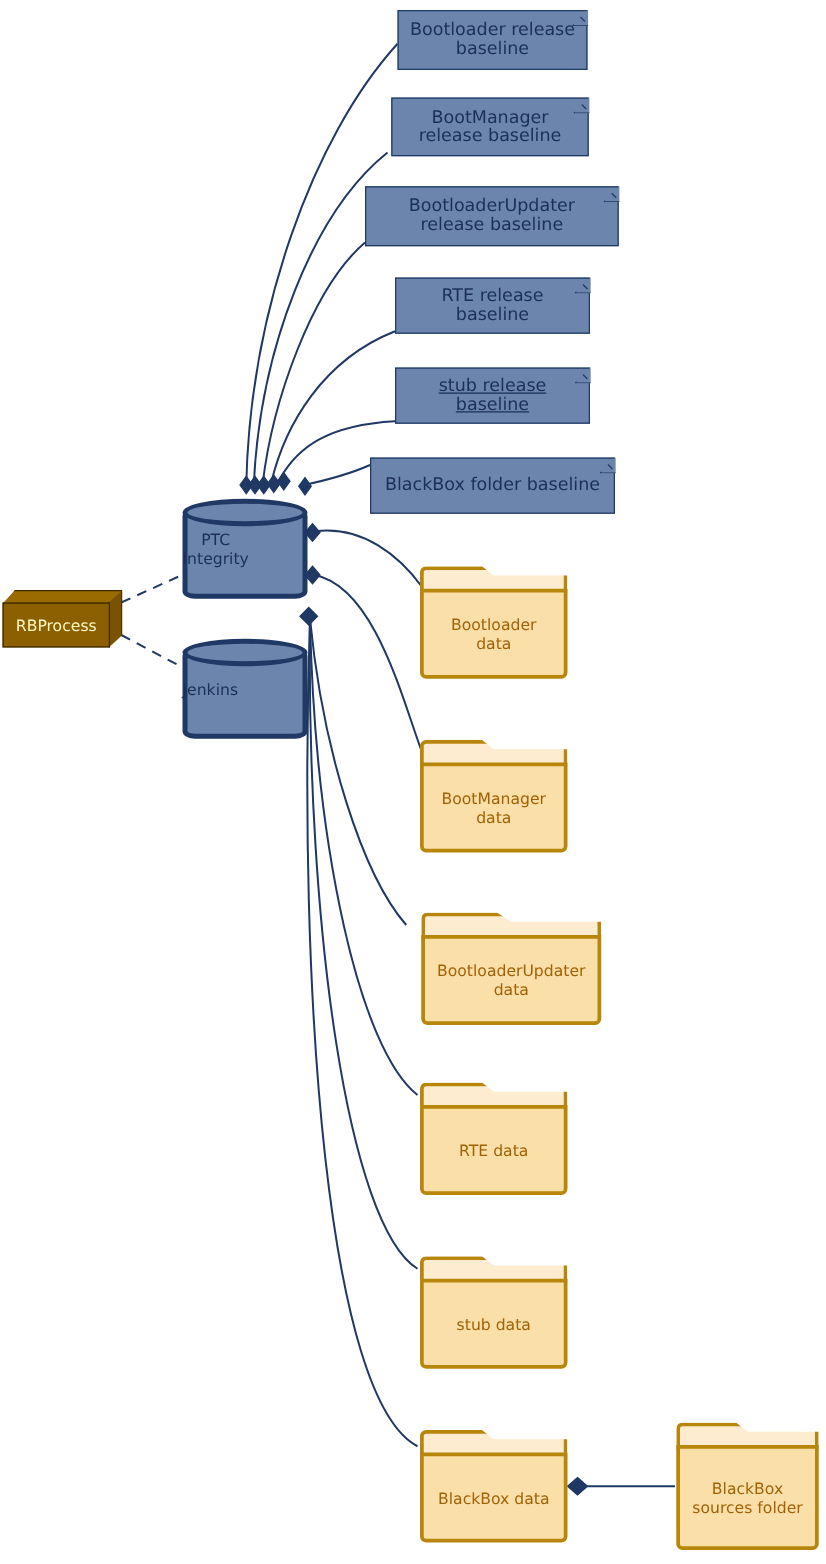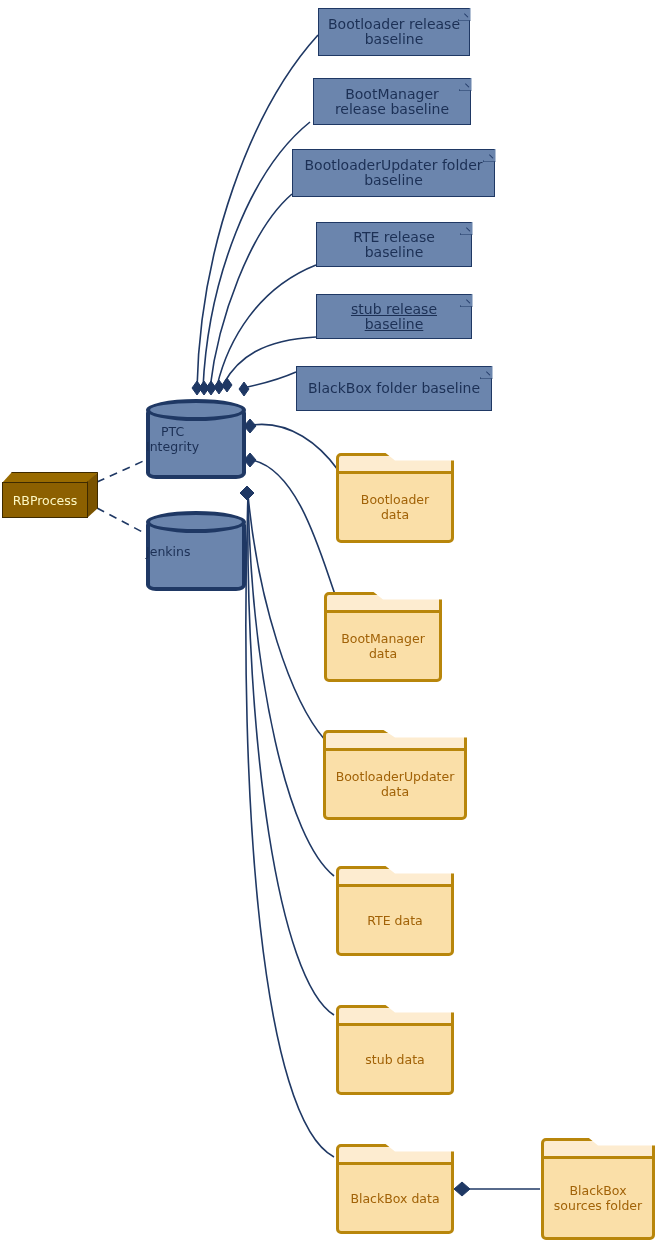--- a/index.html
+++ b/index.html
@@ -173,21 +173,21 @@
     <span class="alabel">Bootloader release baseline</span>
   </div>
 
   <div class="artifact" style="left:313px;top:78px;width:158px;height:47px;">
     <span class="fold"></span>
     <span class="alabel">BootManager release baseline</span>
   </div>
 
   <div class="artifact" style="left:292px;top:149px;width:203px;height:48px;">
     <span class="fold"></span>
-    <span class="alabel">BootloaderUpdater folder baseline</span>
+    <span class="alabel">BootloaderUpdater release baseline</span>
   </div>
 
   <div class="artifact" style="left:316px;top:222px;width:156px;height:45px;">
     <span class="fold"></span>
     <span class="alabel">RTE release baseline</span>
   </div>
 
   <div class="artifact" style="left:316px;top:294px;width:156px;height:45px;text-decoration:underline;">
     <span class="fold"></span>
     <span class="alabel">stub release baseline</span>
@@ -221,26 +221,26 @@
     <div class="front">
       <span>RBProcess</span>
     </div>
   </div>
 
   <div class="folder" style="left:336px;top:453px;width:118px;height:90px;">
     <div class="tab"></div>
     <div class="body">Bootloader data</div>
   </div>
 
-  <div class="folder" style="left:324px;top:592px;width:118px;height:90px;padding-left:11px;">
+  <div class="folder" style="left:336px;top:592px;width:118px;height:90px;padding-left:11px;">
     <div class="tab"></div>
     <div class="body">BootManager data</div>
   </div>
 
-  <div class="folder" style="left:323px;top:730px;width:144px;height:90px;">
+  <div class="folder" style="left:337px;top:730px;width:144px;height:90px;">
     <div class="tab"></div>
     <div class="body">BootloaderUpdater data</div>
   </div>
 
   <div class="folder" style="left:336px;top:866px;width:118px;height:90px;">
     <div class="tab"></div>
     <div class="body">RTE data</div>
   </div>
 
   <div class="folder" style="left:336px;top:1005px;width:118px;height:90px;padding-left:48px;">

